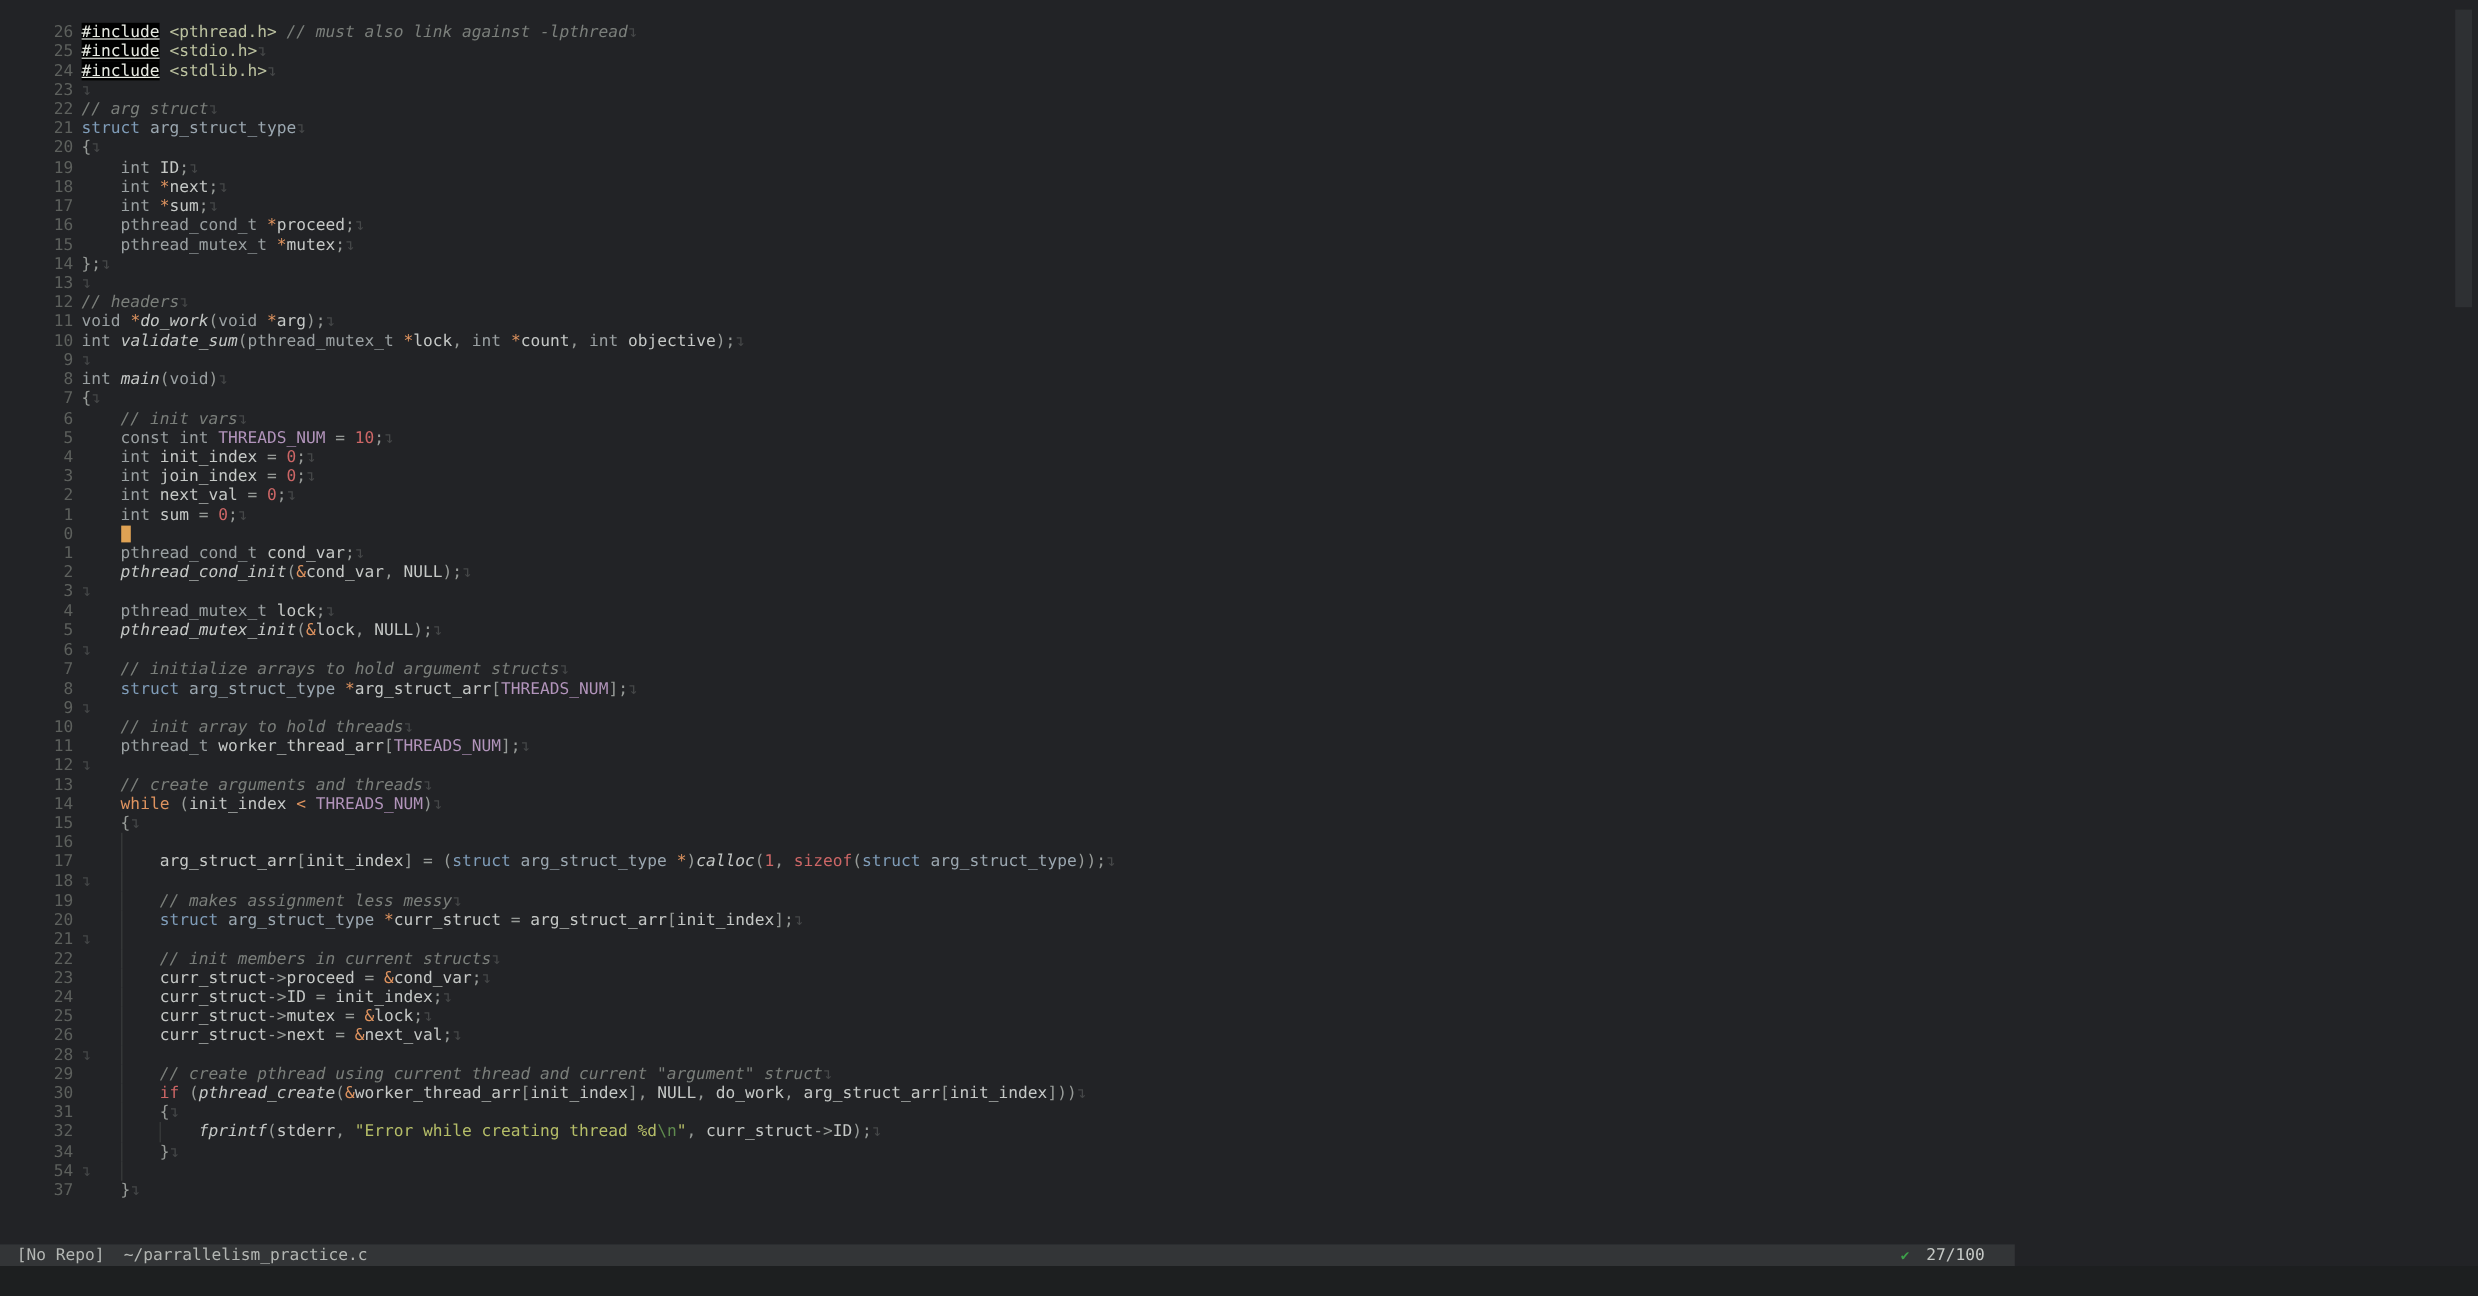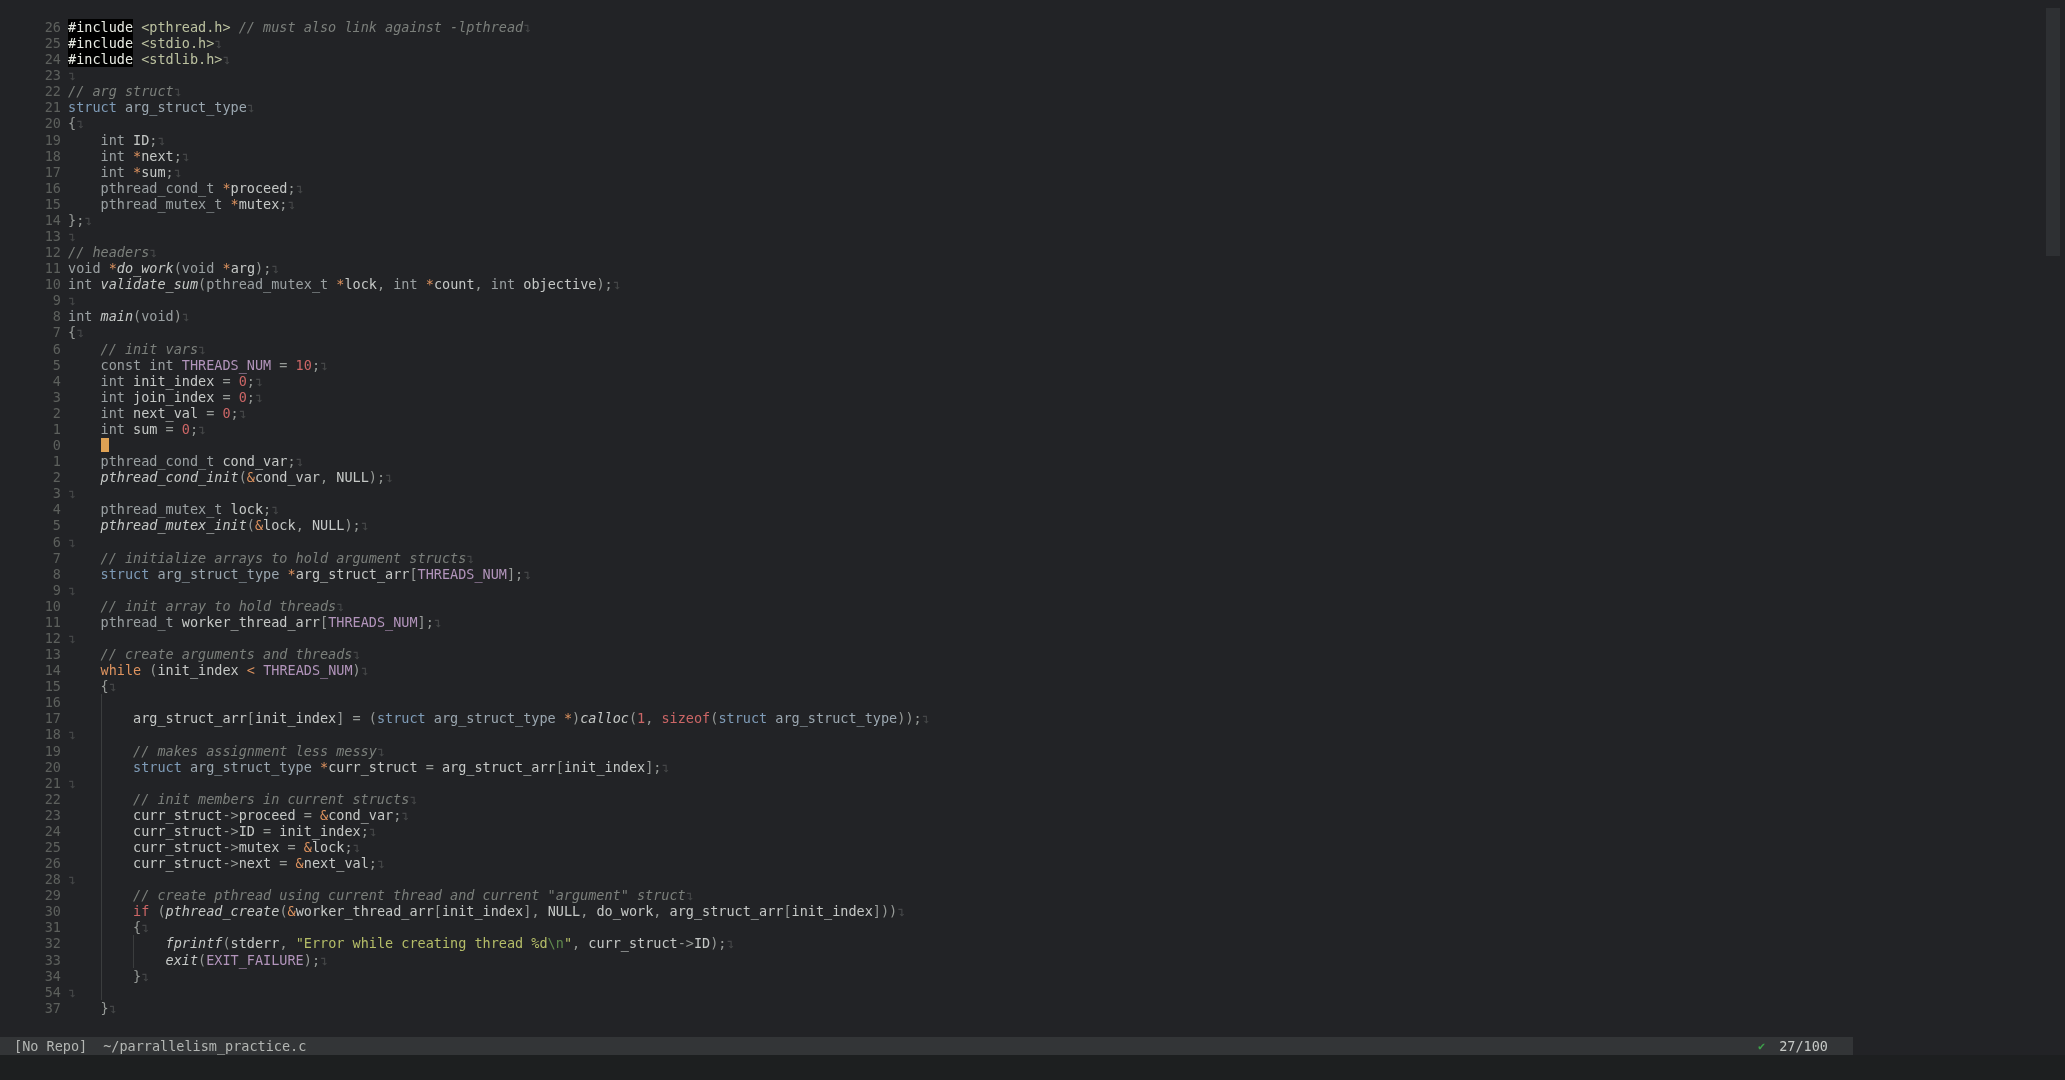--- a/index.html
+++ b/index.html
@@ -14,26 +14,26 @@
   .t{color:var(--type);}
   .s{color:var(--struct);}
   .u{color:var(--utype);margin-top:48px;}
   .c{color:var(--comment);font-style:italic;}
   .o{color:var(--orange);}
   .r{color:var(--red);}
   .p{color:var(--purple);}
   .st{color:var(--string);}
   .e{color:var(--escape);}
   .i{color:var(--include);}
-  .h{color:var(--hlfg);background:var(--hlbg);}
+  .h{color:var(--hlfg);background:var(--hlbg);text-decoration:underline;}
   .n{color:var(--fg);font-style:italic;}
   .eol{color:var(--eol);}
   .guide{position:absolute;top:0;width:1px;height:16.09px;background:var(--guide);}
   .cursor{position:absolute;top:1px;width:8.2px;height:14px;background:var(--cursor);}
-  #statusbar{position:absolute;left:0;top:1037px;width:1853px;height:18px;background:var(--sb-bg);
+  #statusbar{position:absolute;left:0;top:1037px;width:1679px;height:18px;background:var(--sb-bg);
     display:flex;align-items:center;justify-content:space-between;box-sizing:border-box;
     padding:0 25px 0 14px;font-size:13.5px;color:var(--sb-fg);}
   .sb-left{display:flex;align-items:center;}
   .sb-path{margin-left:16px;}
   .sb-right{display:flex;align-items:center;}
   .sb-check{color:var(--check);font-size:12px;margin-right:14px;}
   .sb-pos{color:var(--sb-pos);}
   #bottomstrip{position:absolute;left:0;top:1055px;width:2065px;height:25px;background:var(--bottom);}
   #scroll-thumb{position:absolute;left:2046px;top:8px;width:14px;height:248px;background:var(--thumb);}
 </style>
@@ -92,21 +92,20 @@
     <div class="row"><span class="num">22</span><span class="guide" style="left: 68.512px;"></span><span class="code"><span class="f">        </span><span class="c">// init members in current structs</span><span class="eol">↴</span></span></div>
     <div class="row"><span class="num">23</span><span class="guide" style="left: 68.512px;"></span><span class="code"><span class="f">        curr_struct</span><span class="d">-&gt;</span><span class="f">proceed</span><span class="d"> = </span><span class="o">&amp;</span><span class="f">cond_var</span><span class="d">;</span><span class="eol">↴</span></span></div>
     <div class="row"><span class="num">24</span><span class="guide" style="left: 68.512px;"></span><span class="code"><span class="f">        curr_struct</span><span class="d">-&gt;</span><span class="f">ID</span><span class="d"> = </span><span class="f">init_index</span><span class="d">;</span><span class="eol">↴</span></span></div>
     <div class="row"><span class="num">25</span><span class="guide" style="left: 68.512px;"></span><span class="code"><span class="f">        curr_struct</span><span class="d">-&gt;</span><span class="f">mutex</span><span class="d"> = </span><span class="o">&amp;</span><span class="f">lock</span><span class="d">;</span><span class="eol">↴</span></span></div>
     <div class="row"><span class="num">26</span><span class="guide" style="left: 68.512px;"></span><span class="code"><span class="f">        curr_struct</span><span class="d">-&gt;</span><span class="f">next</span><span class="d"> = </span><span class="o">&amp;</span><span class="f">next_val</span><span class="d">;</span><span class="eol">↴</span></span></div>
     <div class="row"><span class="num">28</span><span class="guide" style="left: 68.512px;"></span><span class="code"><span class="eol">↴</span></span></div>
     <div class="row"><span class="num">29</span><span class="guide" style="left: 68.512px;"></span><span class="code"><span class="f">        </span><span class="c">// create pthread using current thread and current "argument" struct</span><span class="eol">↴</span></span></div>
     <div class="row"><span class="num">30</span><span class="guide" style="left: 68.512px;"></span><span class="code"><span class="f">        </span><span class="r">if</span><span class="f"> </span><span class="d">(</span><span class="n">pthread_create</span><span class="d">(</span><span class="o">&amp;</span><span class="f">worker_thread_arr</span><span class="d">[</span><span class="f">init_index</span><span class="d">], </span><span class="f">NULL</span><span class="d">, </span><span class="f">do_work</span><span class="d">, </span><span class="f">arg_struct_arr</span><span class="d">[</span><span class="f">init_index</span><span class="d">]))</span><span class="eol">↴</span></span></div>
     <div class="row"><span class="num">31</span><span class="guide" style="left: 68.512px;"></span><span class="code"><span class="f">        </span><span class="d">{</span><span class="eol">↴</span></span></div>
     <div class="row"><span class="num">32</span><span class="guide" style="left: 68.512px;"></span><span class="guide" style="left: 101.024px;"></span><span class="code"><span class="f">            </span><span class="n">fprintf</span><span class="d">(</span><span class="f">stderr</span><span class="d">, </span><span class="st">"Error while creating thread %d</span><span class="e">\n</span><span class="st">"</span><span class="d">, </span><span class="f">curr_struct</span><span class="d">-&gt;</span><span class="f">ID</span><span class="d">);</span><span class="eol">↴</span></span></div>
-    <div class="row"><span class="num">33</span><span class="guide" style="left: 68.512px;"></span><span class="guide" style="left: 101.024px;"></span><span class="code"><span class="f">            </span><span class="n">exit</span><span class="d">(</span><span class="p">EXIT_FAILURE</span><span class="d">);</span><span class="eol">↴</span></span></div>
     <div class="row"><span class="num">34</span><span class="guide" style="left: 68.512px;"></span><span class="code"><span class="f">        </span><span class="d">}</span><span class="eol">↴</span></span></div>
     <div class="row"><span class="num">54</span><span class="guide" style="left: 68.512px;"></span><span class="code"><span class="eol">↴</span></span></div>
     <div class="row"><span class="num">37</span><span class="code"><span class="f">    </span><span class="d">}</span><span class="eol">↴</span></span></div>
   </div>
 
 <div id="statusbar">
   <div class="sb-left">
     <span class="sb-repo">[No Repo]</span>
     <span class="sb-path">~/parrallelism_practice.c</span>
   </div>

